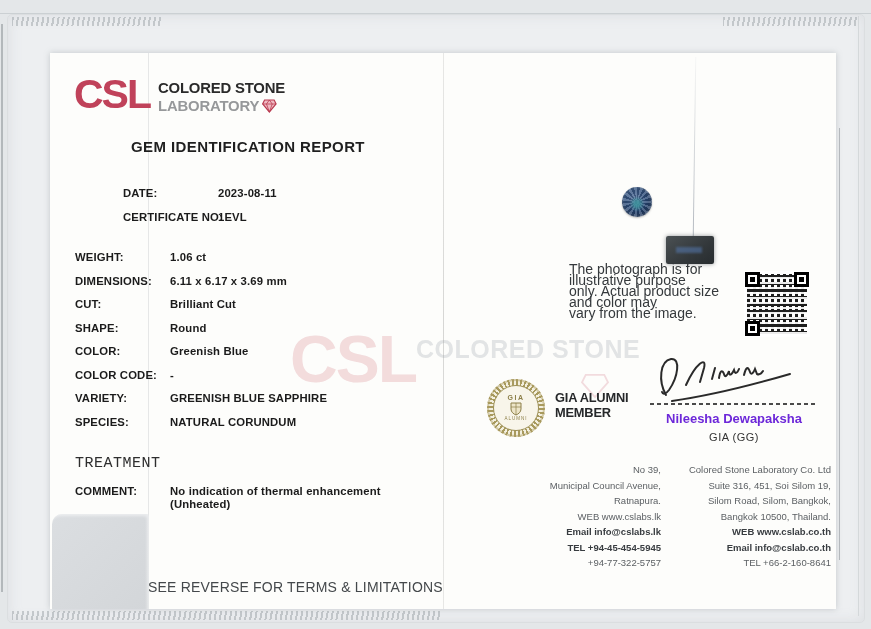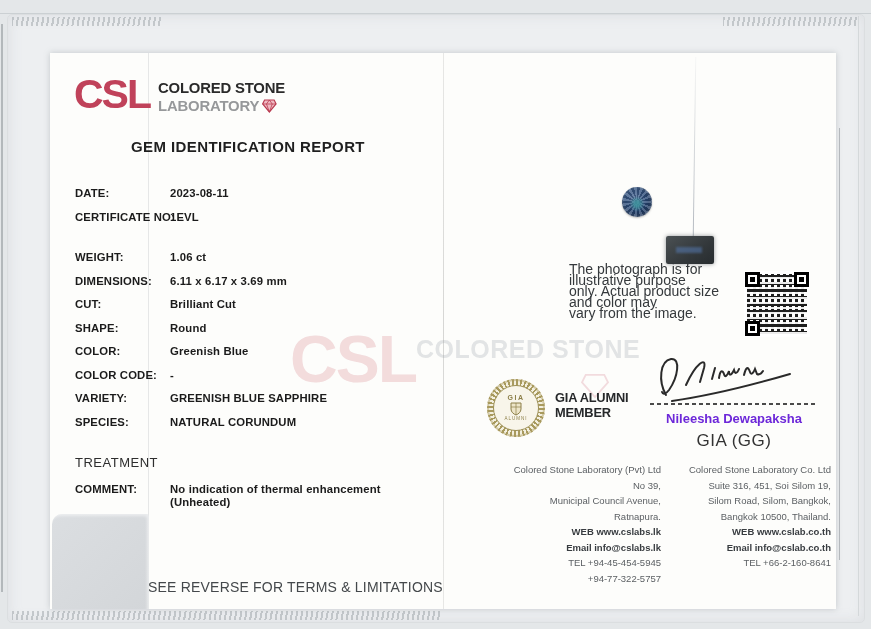--- a/index.html
+++ b/index.html
@@ -46,27 +46,27 @@
   .logo-line1{font-size:15.5px;font-weight:800;color:#2a2a2a;letter-spacing:-.2px;transform:scaleX(.96);transform-origin:left;}
   .logo-line2{font-size:15.5px;font-weight:800;color:#96989a;letter-spacing:-.2px;display:flex;align-items:center;gap:3px;transform:scaleX(.96);transform-origin:left;}
   .logo-line2 svg{display:block;}
 
   
   .report-title{position:absolute;left:40px;top:85px;width:316px;text-align:center;
     font-size:15px;font-weight:700;color:#1f1f1f;letter-spacing:.4px;}
 
   
   .fgroup{position:absolute;left:25px;}
-  .fg1{top:134px;}
+  .fg1{top:134px;margin-left:48px;}
   .fg2{top:198px;}
   .frow{display:flex;margin-bottom:10.5px;font-size:11.3px;line-height:13px;font-weight:700;color:#1b1b1b;letter-spacing:.15px;}
   .frow .lbl{width:95px;flex:0 0 95px;white-space:nowrap;}
   .frow .val{white-space:pre-line;max-width:250px;}
   .fg3{position:absolute;left:25px;top:402px;}
-  .treat-head{font-size:13px;font-weight:400;color:#2e2e2e;letter-spacing:.5px;margin-bottom:13px;}
+  .treat-head{font-size:15px;font-weight:400;color:#2e2e2e;letter-spacing:.5px;margin-bottom:13px;font-family:Liberation Mono, monospace;}
 
   .see-reverse{position:absolute;left:98px;top:526px;font-size:14px;color:#44484b;letter-spacing:.2px;}
 
   
   .wm-abbr{position:absolute;left:240px;top:268px;font-size:66px;font-weight:800;
     color:rgba(224,158,163,.35);letter-spacing:-2px;pointer-events:none;}
   .wm-text{position:absolute;left:366px;top:282px;font-size:25px;font-weight:800;
     color:rgba(148,156,164,.25);letter-spacing:.5px;pointer-events:none;}
   .wm-diamond{position:absolute;left:530px;top:320px;opacity:.3;pointer-events:none;}
 
@@ -109,21 +109,21 @@
     line-height:15px;letter-spacing:-.2px;transform:scaleX(.95);transform-origin:left;}
 
   
   .signature{position:absolute;left:600px;top:296px;width:170px;height:56px;}
   .signature path{stroke:#2a2a2a;stroke-width:2;fill:none;stroke-linecap:round;}
   .sig-dash{position:absolute;left:600px;top:350px;width:166px;height:2px;
     background:repeating-linear-gradient(90deg,#4a4a4a 0 4px,transparent 4px 7px);}
   .sig-name{position:absolute;left:596px;top:358px;width:176px;text-align:center;
     font-size:13px;font-weight:700;color:#6d28d9;}
   .sig-cred{position:absolute;left:596px;top:378px;width:176px;text-align:center;
-    font-size:17px;color:#333;letter-spacing:.5px;}
+    font-size:11px;color:#333;letter-spacing:.5px;}
 
   
   .addr{position:absolute;top:409px;font-size:9.5px;line-height:15.5px;color:#5c6064;text-align:right;}
   .addr1{left:441px;width:170px;}
   .addr2{left:610px;width:171px;}
   .addr div:nth-child(5),.addr div:nth-child(6){color:#383c40;font-weight:700;}
   .addr div:nth-child(7){}
 </style>
 </head>
 <body>
@@ -264,21 +264,20 @@
     <path d="M36 36 C46 14 57 7 54 19 L50 33"></path>
     <path d="M62 30 l3 -11 M69 29 c1 -7 3 -9 5 -4 c1 4 3 2 5 -3 c0 5 2 5 5 -1 c1 4 3 4 5 -1 M94 26 c2 -8 4 -9 6 -3 c1 3 3 2 5 -3 l2 5 c2 1 4 0 6 -3"></path>
     <path d="M22 52 C64 46 116 32 140 25" stroke-width="1.6"></path>
   </svg>
   <div class="sig-dash"></div>
   <div class="sig-name">Nileesha Dewapaksha</div>
   <div class="sig-cred">GIA (GG)</div>
 
   <div class="addr addr1">
 
-  <div>Colored Stone Laboratory (Pvt) Ltd</div>
       <div>No 39,</div>
       <div>Municipal Council Avenue,</div>
       <div>Ratnapura.</div>
       <div>WEB www.cslabs.lk</div>
       <div>Email info@cslabs.lk</div>
       <div>TEL +94-45-454-5945</div>
       <div>+94-77-322-5757</div>
     </div>
   <div class="addr addr2">
 

